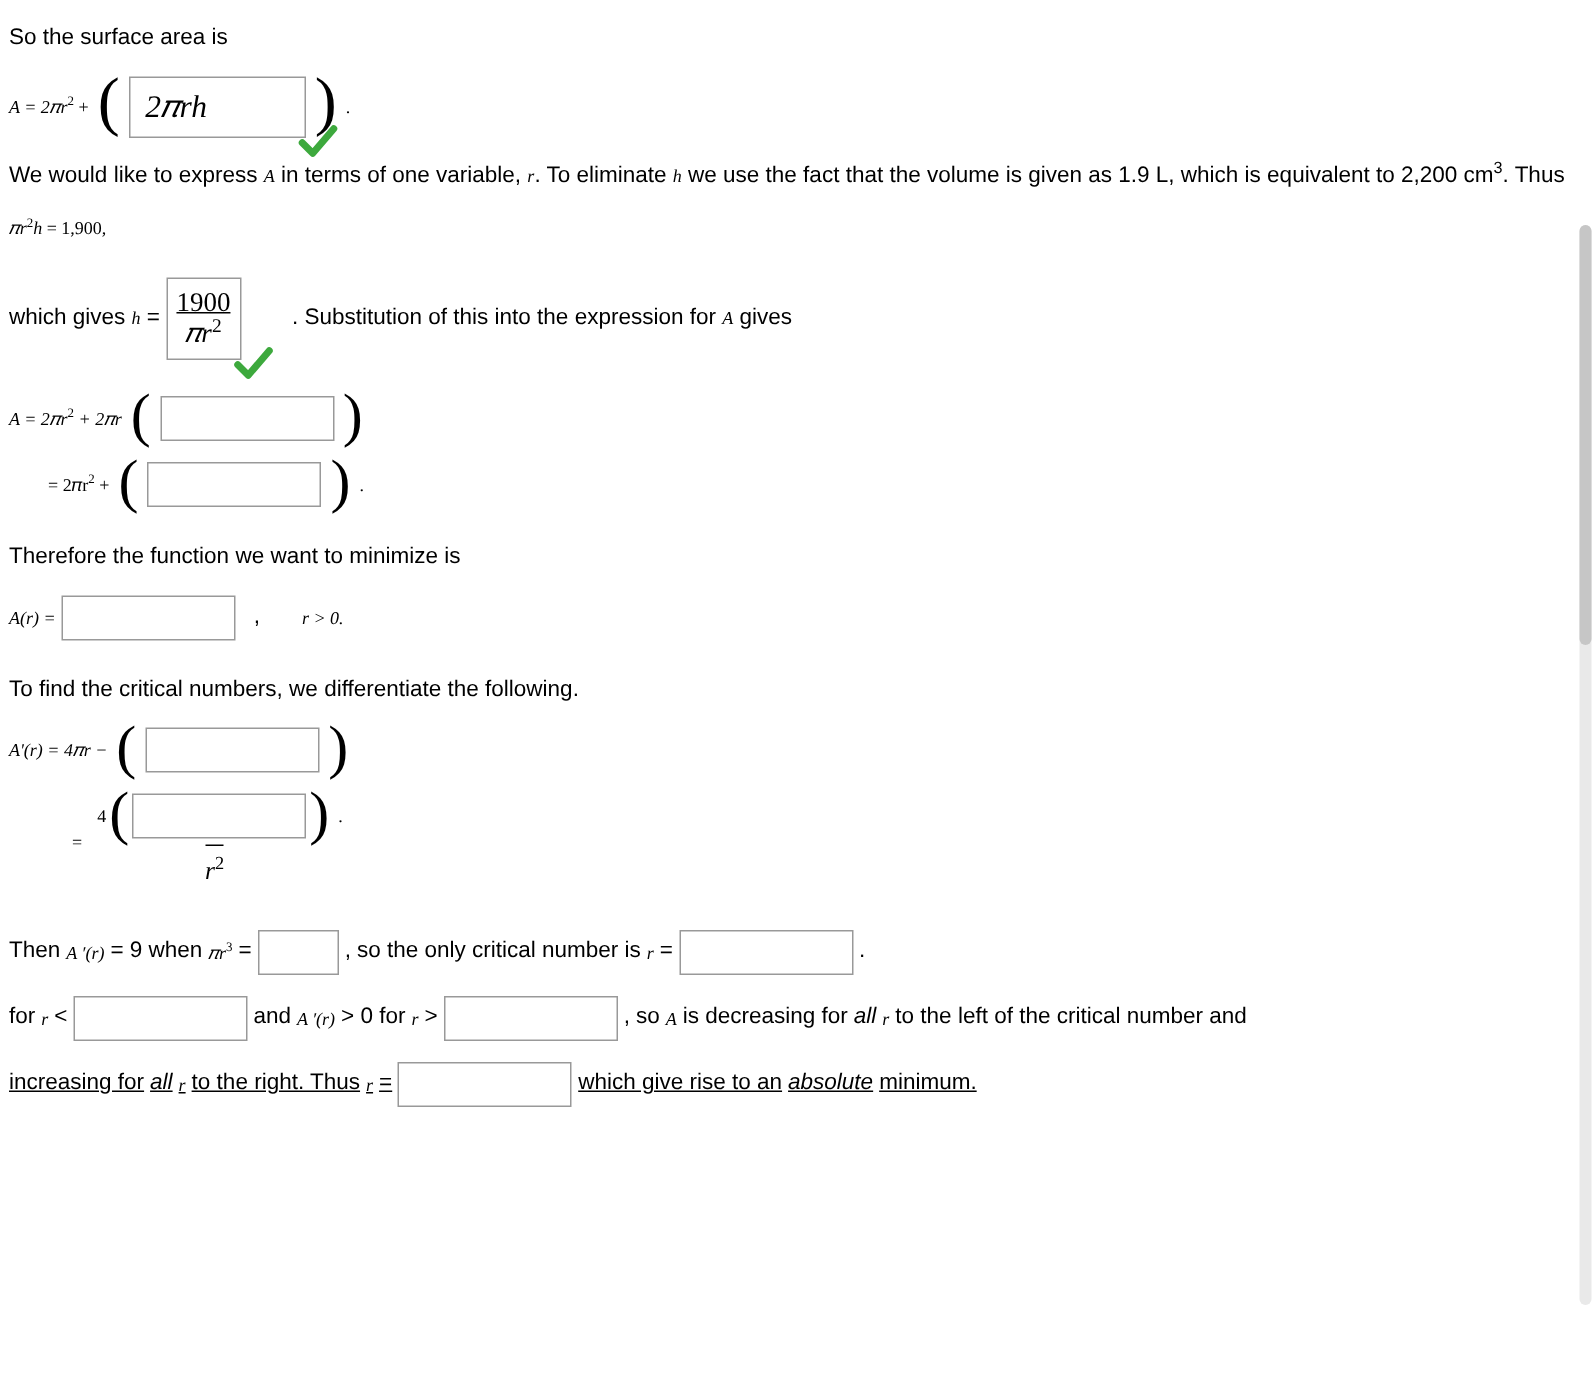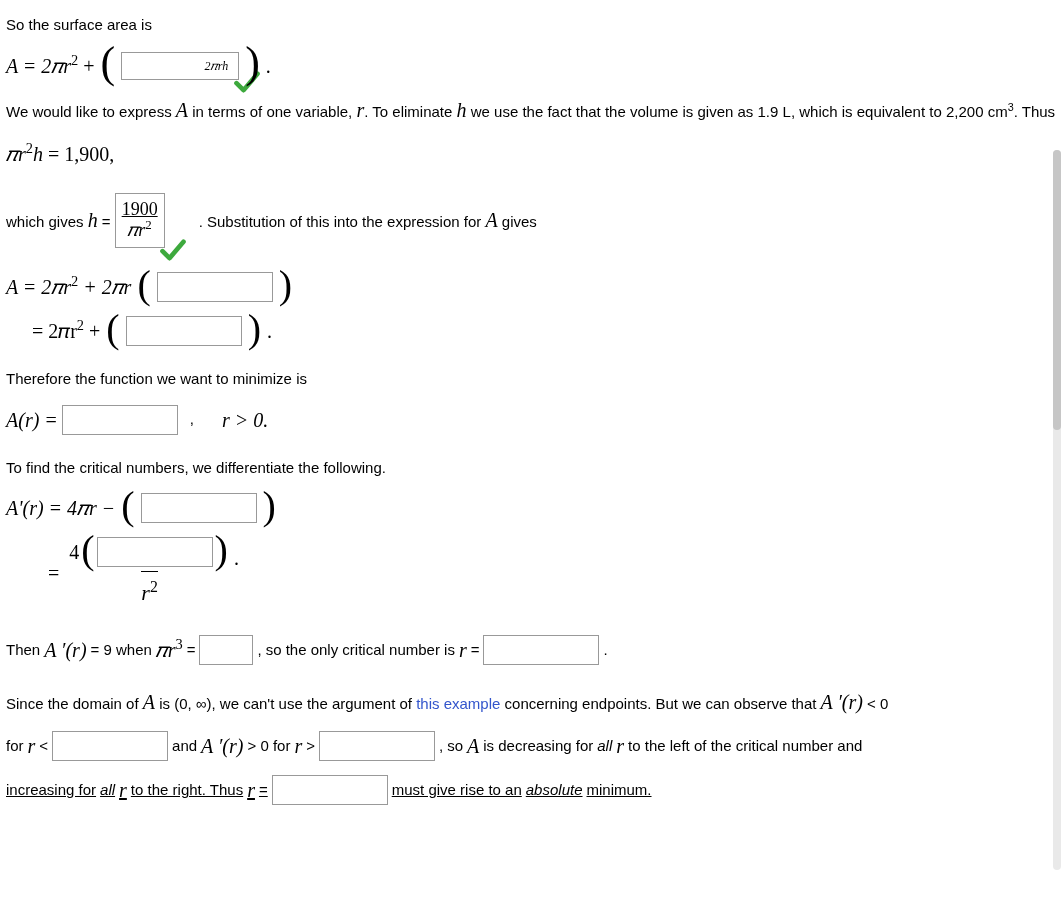--- a/index.html
+++ b/index.html
@@ -15,21 +15,21 @@
     width: 1063px;
     min-height: 921px;
     box-sizing: border-box;
     padding: 8px 6px 20px 6px;
     position: relative;
   }
   .content-block {
     margin: 6px 0 14px 0;
   }
   .math-i { font-style: italic; font-family: "Times New Roman", serif; }
-  .serif  { font-family: "Times New Roman", serif; font-size: 20px; }
+  .serif  { font-family: "Times New Roman", serif; font-size: 12px; }
   .serif2 { font-family: "Times New Roman", serif; font-size: 18px; }
   
   .answer-box {
     display: inline-block;
     vertical-align: middle;
     height: 30px;
     border: 1px solid #999;
     background: #fff;
     box-sizing: border-box;
     padding: 0 6px;
@@ -39,21 +39,21 @@
   .answer-box.wide { width: 116px; }
   .answer-box.w54 { width: 54px; }
   .answer-correct {
     display: inline-block;
     vertical-align: middle;
     border: 1px solid #999;
     padding: 6px 10px;
     font-family: "Times New Roman", serif;
     font-size: 18px;
   }
-  .answer-correct.small { padding: 4px 10px; font-size: 12px; width: 96px; text-align: right;}
+  .answer-correct.small { padding: 4px 10px; font-size: 21px; width: 96px; text-align: left;}
   .check-wrapper {
     position: relative;
     display: inline-block;
     vertical-align: middle;
   }
   .check-mark {
     position: absolute;
     right: -22px;
     bottom: -16px;
     width: 28px;
@@ -106,21 +106,21 @@
     width: 100%;
     height: 280px;
     background: #c6c6c6;
     border-radius: 4px;
   }
   .eq-frac-box {
     display: inline-flex; flex-direction: column; align-items: center;
     vertical-align: middle;
   }
   .eq-frac-box .top-row { display: inline-flex; align-items: center; padding-bottom: 4px;}
-  .eq-frac-box .bot-row { border-top: 1px solid #000; padding-top: 4px; font-family:"Times New Roman", serif; font-size:22px;}
+  .eq-frac-box .bot-row { border-top: 1px solid #000; padding-top: 4px; font-family:"Times New Roman", serif; font-size:17px;}
 </style>
 </head>
 <body>
 
 <div class="page">
 
   <div class="content-block">
     <span>So the surface area is</span>
   </div>
 
@@ -240,23 +240,20 @@
     <span> = </span>
     <input class="answer-box w54" style="">
     <span>,</span>
     <span> so the only critical number is </span>
     <span class="serif math-i">r</span>
     <span> = </span>
     <input class="answer-box wide" style="">
     <span>.</span>
   </div>
 
-  <div class="content-block" style="margin-top:22px;">
-    <span>Since the domain of </span><span class="serif math-i">A</span><span> is (0, ∞), we can't use the argument of </span><a class="link">this example</a><span> concerning endpoints. But we can observe that </span><span class="serif math-i">A ′(r)</span><span> &lt; 0</span>
-  </div>
 
   <div class="content-block row" style="flex-wrap:wrap; margin-top:4px;">
     <span>for </span>
     <span class="serif math-i">r</span>
     <span> &lt; </span>
     <input class="answer-box wide" style="">
     <span> and </span>
     <span class="serif math-i">A ′(r)</span>
     <span> &gt; 0 for </span>
     <span class="serif math-i">r</span>
@@ -272,21 +269,21 @@
   </div>
 
   <div class="content-block row" style="flex-wrap:wrap; margin-top:14px;text-decoration:underline;">
     <span>increasing for </span>
     <span class="ital">all</span>
     <span class="serif math-i"> r</span>
     <span> to the right. Thus </span>
     <span class="serif math-i">r</span>
     <span> = </span>
     <input class="answer-box wide" style="">
-    <span> must give rise to an </span>
+    <span> which give rise to an </span>
     <span class="ital">absolute</span>
     <span> minimum.</span>
   </div>
 
   <div class="scrollbar">
     <div class="thumb"></div>
   </div>
 
 </div>
 

